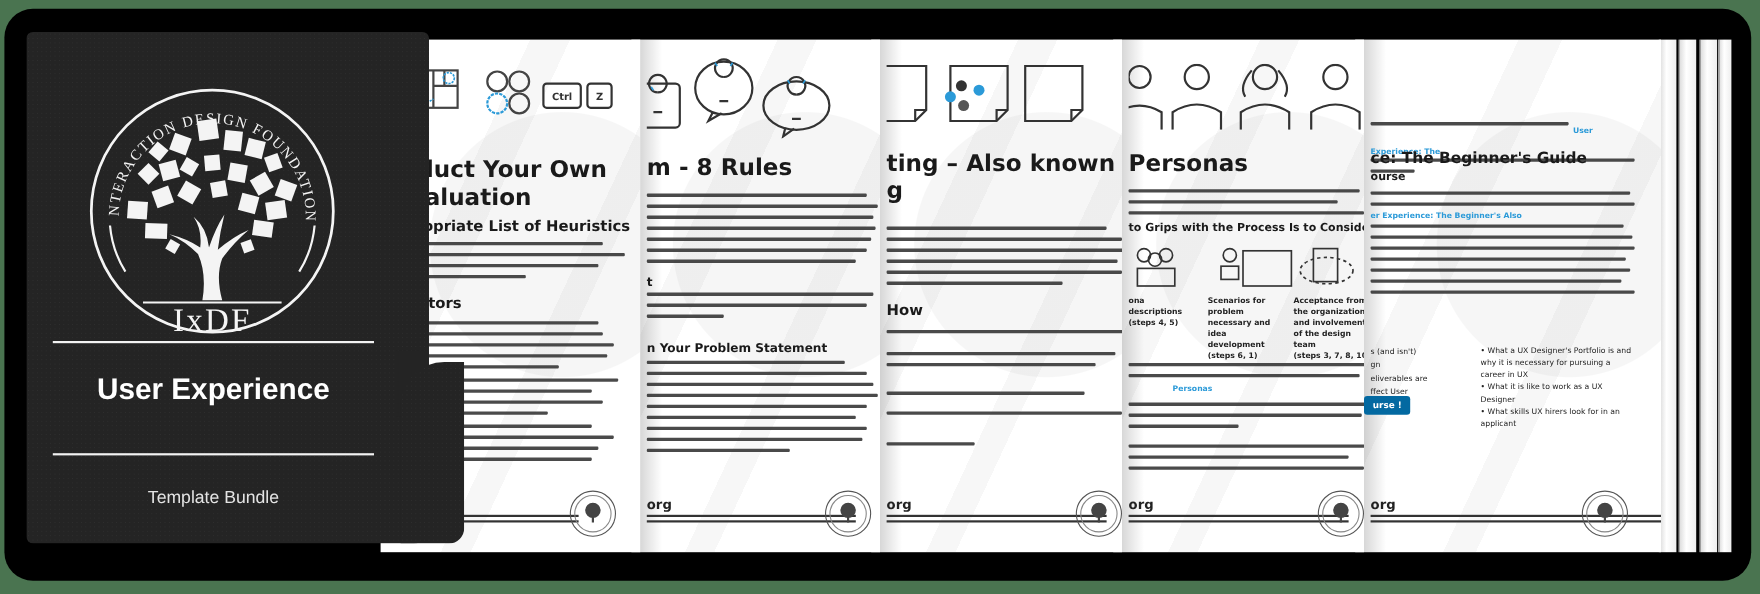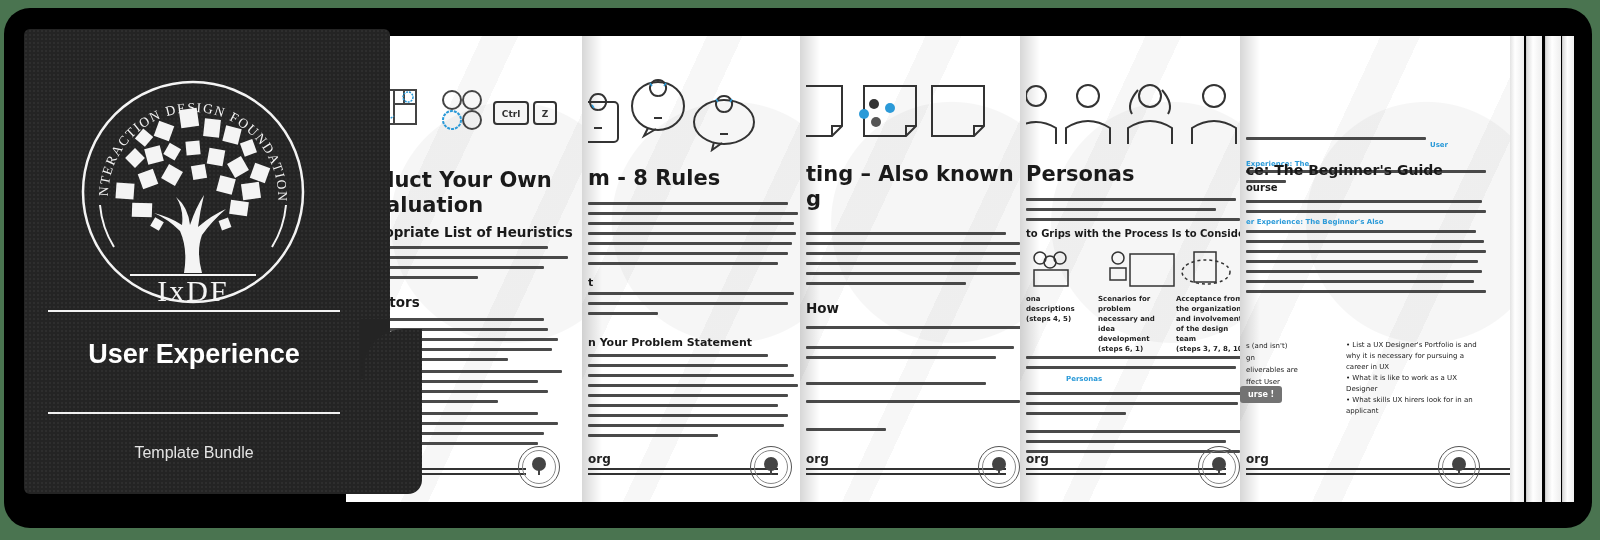--- a/index.html
+++ b/index.html
@@ -20,21 +20,21 @@
     content: ""; position: absolute; inset: 0;
     background:
       radial-gradient(circle at 70% 40%, rgba(0,0,0,0.035) 0 120px, transparent 121px),
       linear-gradient(115deg, transparent 30%, rgba(0,0,0,0.03) 30% 38%, transparent 38% 60%, rgba(0,0,0,0.03) 60% 66%, transparent 66%);
     pointer-events: none;
   }
   .page .shade {
     position: absolute; left: 0; top: 0; bottom: 0; width: 28px;
     background: linear-gradient(90deg, rgba(0,0,0,0.22), rgba(0,0,0,0));
   }
-  .page .content { position: absolute; left: 14px; right: 14px; top: 0; bottom: 0; margin-top: 26px; }
+  .page .content { position: absolute; left: 14px; right: 14px; top: 0; bottom: 0; }
   .icons-row { position: absolute; top: 22px; left: 0; right: 0; height: 70px; }
   .pg-title {
     position: absolute; left: 0; font-weight: bold; font-size: 21px; line-height: 25px; color: #1a1a1a;
     white-space: nowrap;
   }
   .pg-h2 { position: absolute; left: 0; font-weight: bold; font-size: 13.5px; color: #1a1a1a; white-space: nowrap; }
   .pg-h3 { position: absolute; left: 0; font-weight: bold; font-size: 11px; color: #1a1a1a; white-space: nowrap; }
   .lines { position: absolute; left: 0; }
   .lines i {
     display: block; height: 3px; margin-bottom: 7px; background: #2a2a2a; border-radius: 1px; opacity: 0.85;
@@ -42,21 +42,21 @@
   .org { position: absolute; left: 0; bottom: 36px; font-weight: bold; font-size: 12px; color: #222; }
   .fine { position: absolute; left: 0; bottom: 24px; width: 330px; }
   .fine i { display: block; height: 2px; margin-bottom: 3px; background: #333; }
   .seal {
     position: absolute; right: 16px; bottom: 14px; width: 42px; height: 42px; border-radius: 50%;
     border: 1.5px solid #555; display: flex; align-items: center; justify-content: center;
   }
   .seal::after { content: ""; position: absolute; inset: 3px; border-radius: 50%; border: 1px solid #888; }
   .blue-link { color: #2b9ad8; }
   .btn-blue {
-    position: absolute; background: #737373; color: #fff; font-size: 8px; font-weight: bold;
+    position: absolute; background: #0369a1; color: #fff; font-size: 8px; font-weight: bold;
     padding: 4px 8px; border-radius: 3px;
   }
   .stack-edge {
     position: absolute; top: 36px; height: 466px; width: 16px;
     background: linear-gradient(90deg, #ddd, #fff 40%, #eee);
     border-left: 1px solid #ccc;
   }
 
   
   .cover {
@@ -121,21 +121,21 @@
         <i style="width:228px"></i>
         <i style="width:240px"></i>
     </div>
     <div style="position:absolute;top:278px;left:0;font-size:7px;line-height:12px;color:#222;width:70px">
       <div>s (and isn't)</div>
       <div>gn</div>
       <div>eliverables are</div>
       <div>ffect User</div>
     </div>
     <div style="position:absolute;top:278px;left:100px;font-size:7px;line-height:11px;color:#222;width:140px">
-      <div>• List a UX Designer's Portfolio is and why it is necessary for pursuing a career in UX</div>
+      <div>• What a UX Designer's Portfolio is and why it is necessary for pursuing a career in UX</div>
       <div>• What it is like to work as a UX Designer</div>
       <div>• What skills UX hirers look for in an applicant</div>
     </div>
     <div class="btn-blue" style="top:324px;left:-6px">urse !</div>
     <div class="org">org</div>
     <div class="fine">
         <i></i>
         <i></i>
       </div>
     <div class="seal">

